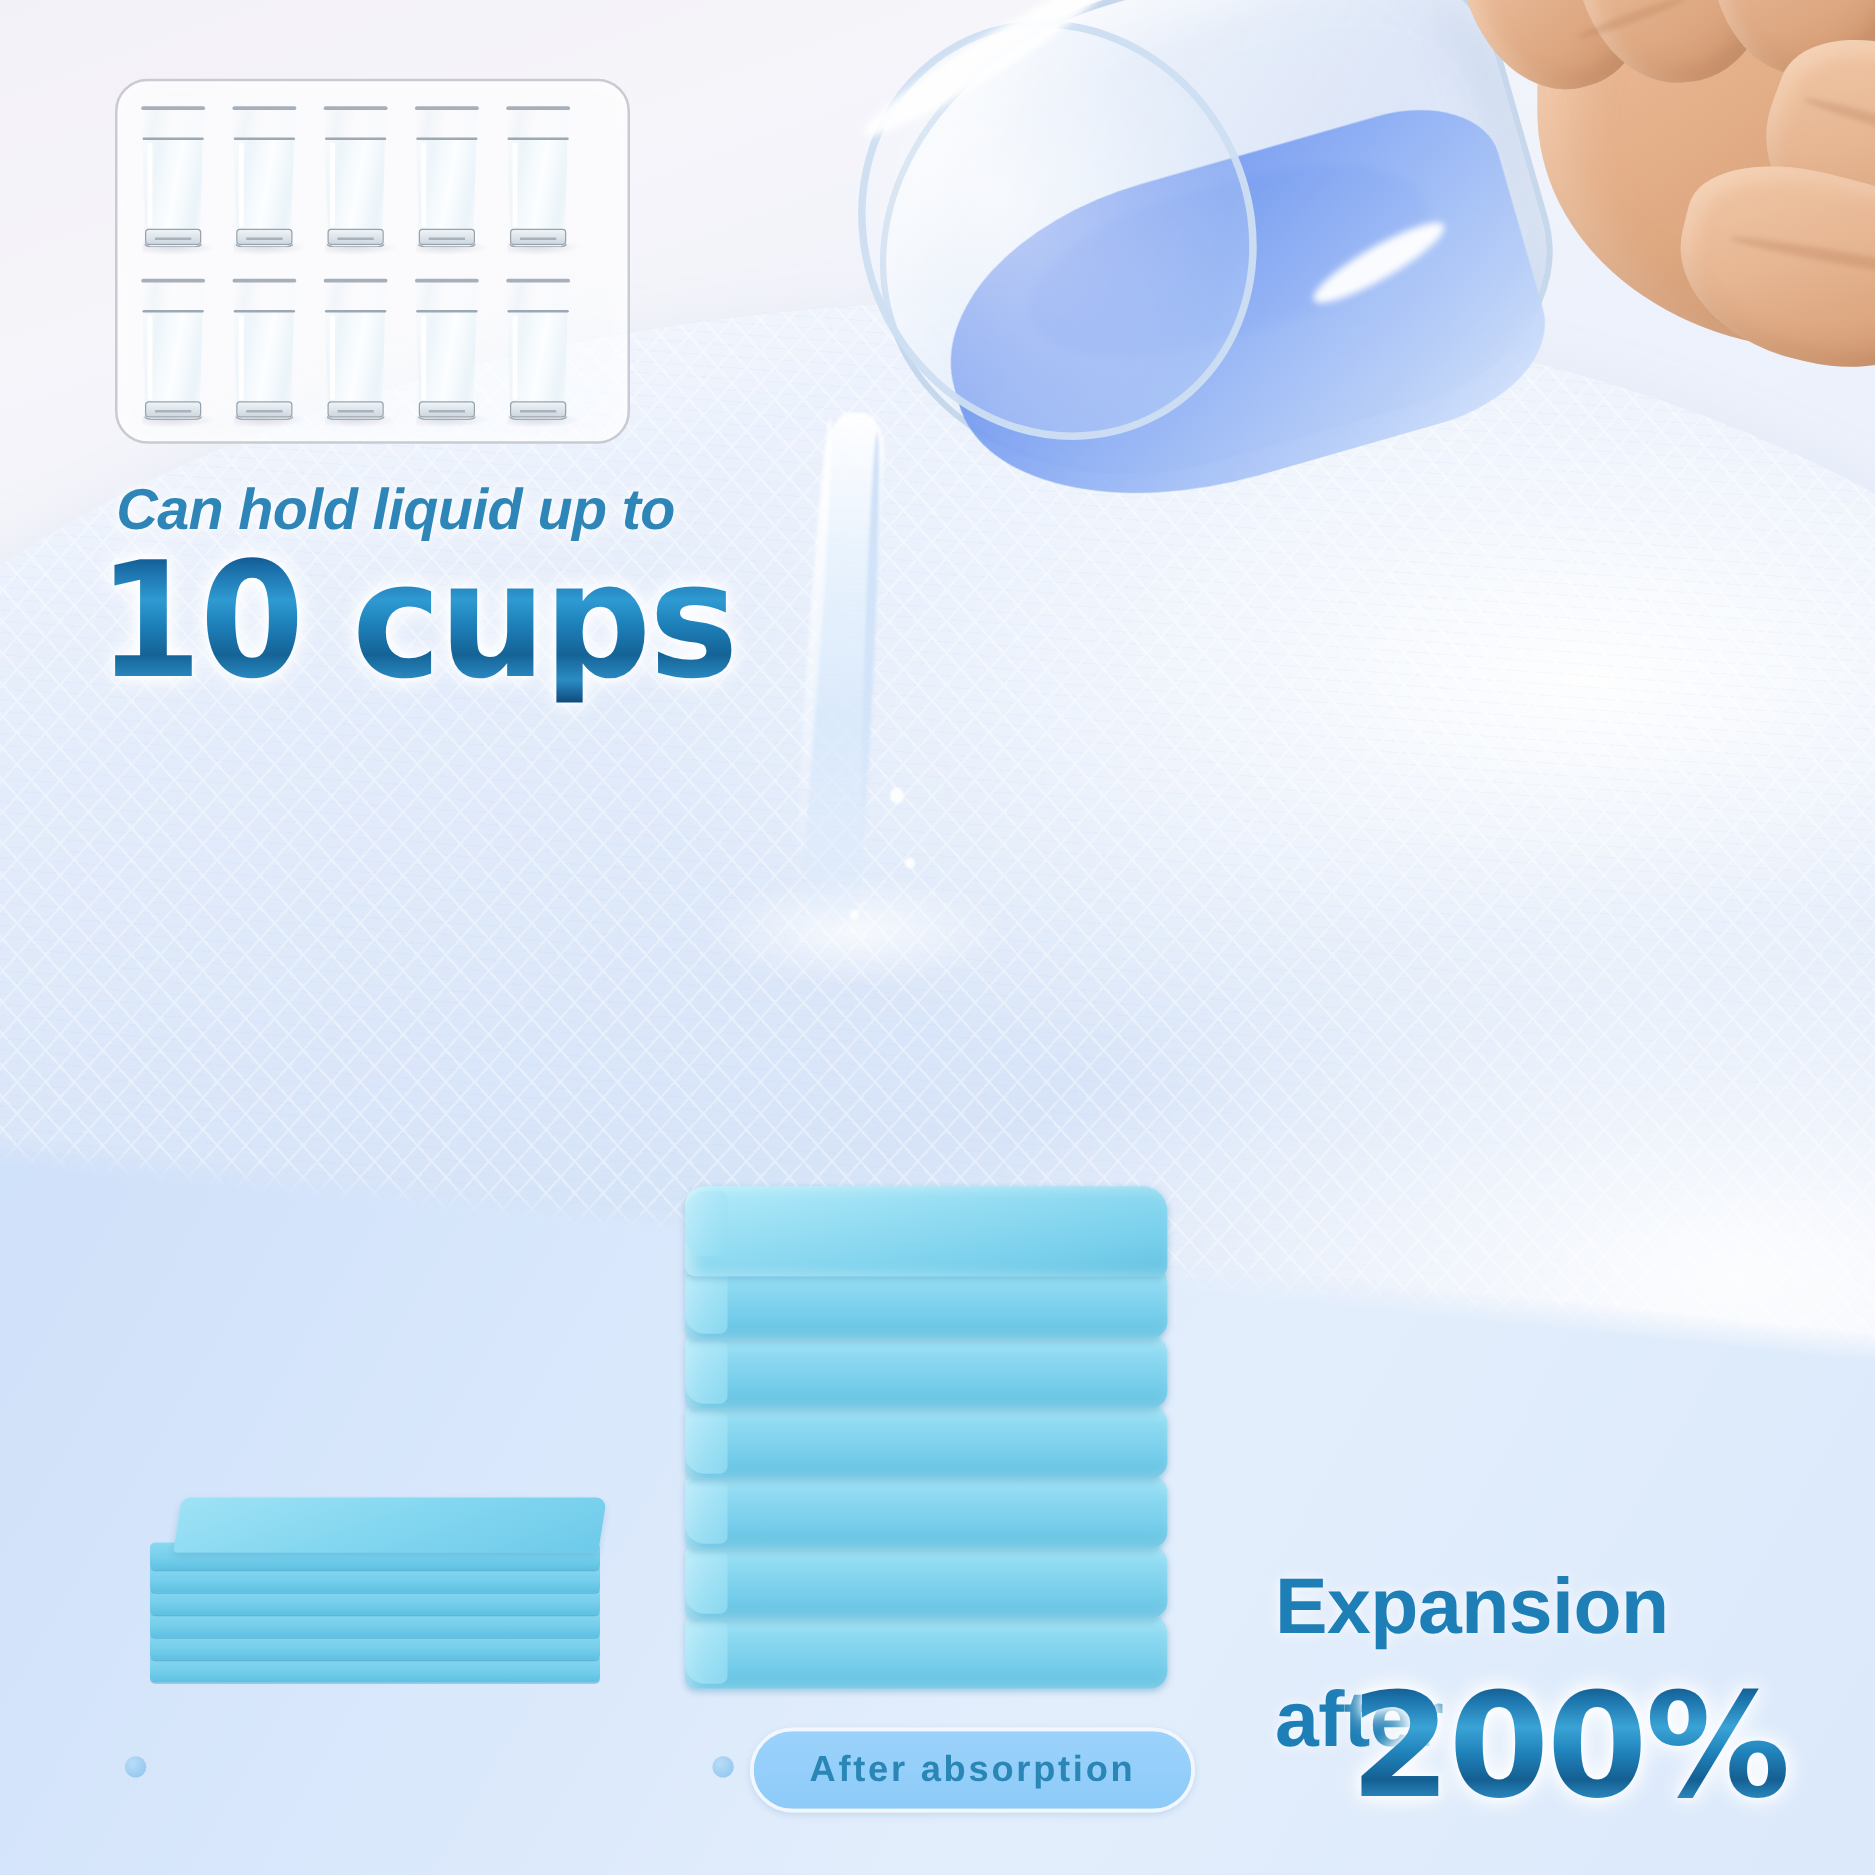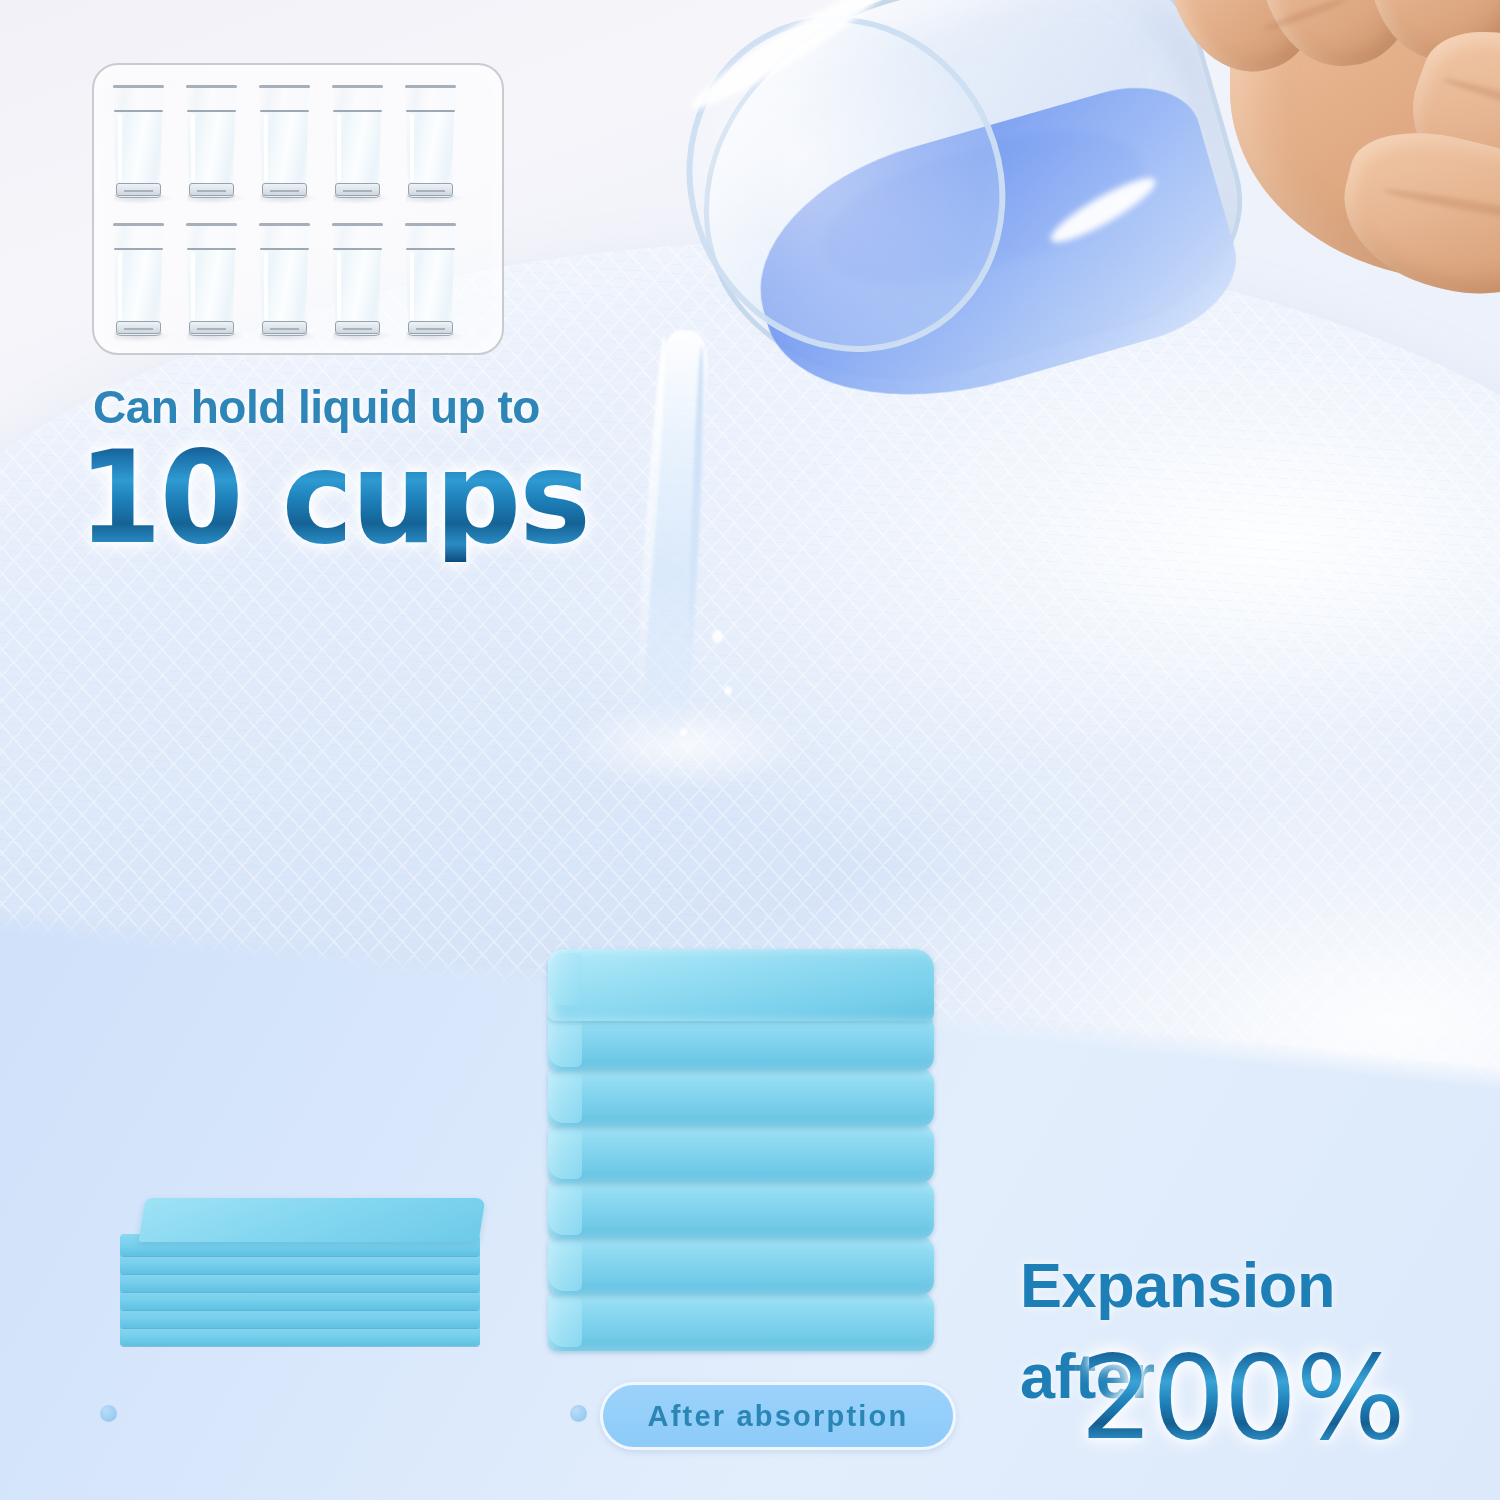--- a/index.html
+++ b/index.html
@@ -131,21 +131,21 @@
   .droplet{position:absolute;border-radius:50%;background:rgba(255,255,255,.85);filter:blur(.8px);}
   .d1{left:92px;top:300px;width:11px;height:13px;}
   .d2{left:104px;top:356px;width:8px;height:9px;}
   .d3{left:60px;top:398px;width:7px;height:8px;}
   .splash{position:absolute;left:560px;top:700px;width:250px;height:90px;
     border-radius:50%;background:radial-gradient(ellipse at 50% 50%, rgba(255,255,255,.75), rgba(255,255,255,0) 72%);filter:blur(4px);}
 
   
   .headline{position:absolute;left:93px;top:380px;
     font-size:46px;font-weight:bold;color:#2e86b8;letter-spacing:-.5px;white-space:nowrap;
-    text-shadow:0 0 16px rgba(255,255,255,.95), 0 0 6px rgba(255,255,255,.9);}
+    text-shadow:0 0 16px rgba(255,255,255,.95), 0 0 6px rgba(255,255,255,.9);font-style:italic;}
   .bignum{position:absolute;left:78px;top:434px;
     font-size:128px;font-weight:bold;line-height:1;letter-spacing:-2px;white-space:nowrap;
     font-family:"DejaVu Sans","Liberation Sans",sans-serif;
     background:linear-gradient(180deg,#0d3f72 0%,#1a6ea8 16%,#2f9ad2 36%,#1d7fb8 52%,#156396 70%,#2a8cc4 86%,#0f4a7d 100%);
     -webkit-background-clip:text;background-clip:text;color:transparent;
     filter:drop-shadow(0 0 9px rgba(255,255,255,.98)) drop-shadow(0 0 3px rgba(255,255,255,.95));
     transform:scaleX(.94);transform-origin:left center;}
 
   
   .bottom-panel{position:absolute;left:0;top:880px;width:1500px;height:620px;overflow:hidden;
@@ -188,21 +188,21 @@
     background:radial-gradient(circle at 35% 32%, #b9dcf8, #8cc3ec);}
   .dot-before{left:100px;top:1405px;}
   .dot-after{left:570px;top:1405px;}
 
   
   .expansion{position:absolute;left:1020px;top:1240px;width:460px;
     font-size:63px;font-weight:bold;color:#1e7fb6;line-height:1.44;letter-spacing:-.4px;
     text-shadow:0 0 10px rgba(255,255,255,.85);}
   .expansion .l2{display:block;}
   .percent{position:absolute;left:1080px;top:1340px;
-    font-size:116px;font-weight:normal;line-height:1;letter-spacing:-2px;white-space:nowrap;
+    font-size:116px;font-weight:bold;line-height:1;letter-spacing:-2px;white-space:nowrap;
     font-family:"DejaVu Sans","Liberation Sans",sans-serif;
     background:linear-gradient(180deg,#0e4676 0%,#1b72aa 16%,#3aa3d6 36%,#1f82ba 54%,#155f92 72%,#2e90c6 88%,#10497c 100%);
     -webkit-background-clip:text;background-clip:text;color:transparent;
     filter:drop-shadow(0 0 9px rgba(255,255,255,.98)) drop-shadow(0 0 3px rgba(255,255,255,.9));}
 </style>
 </head>
 <body>
 
 <div id="stage">
 

